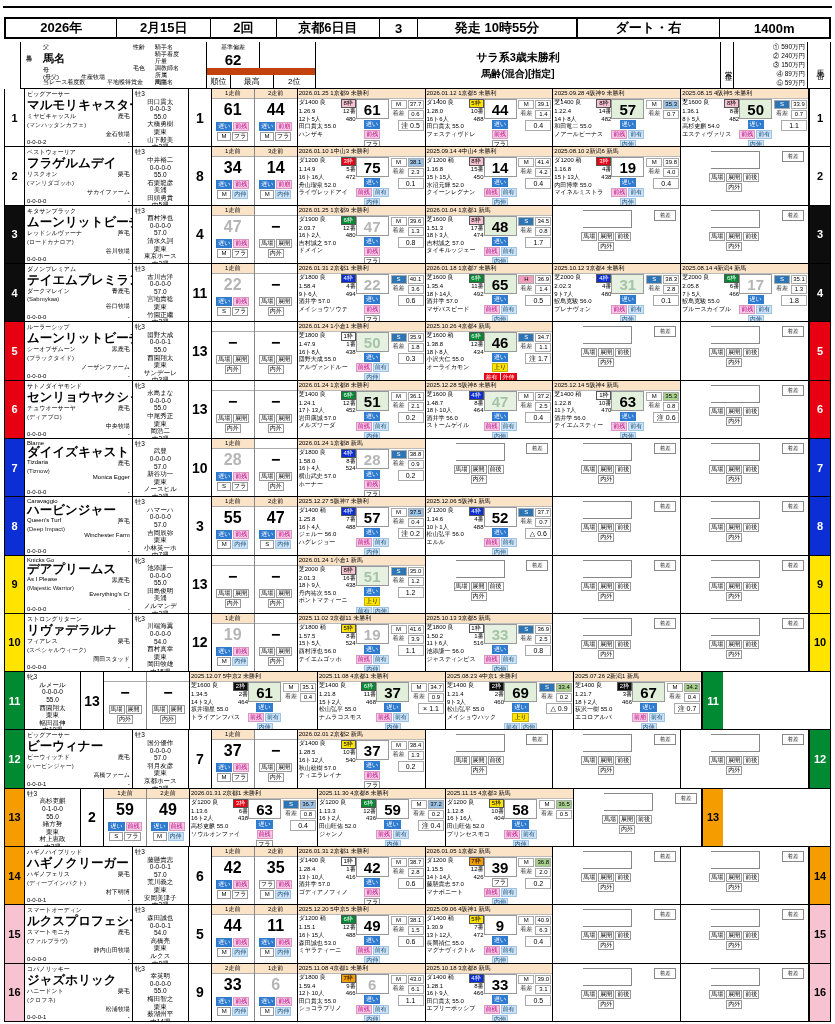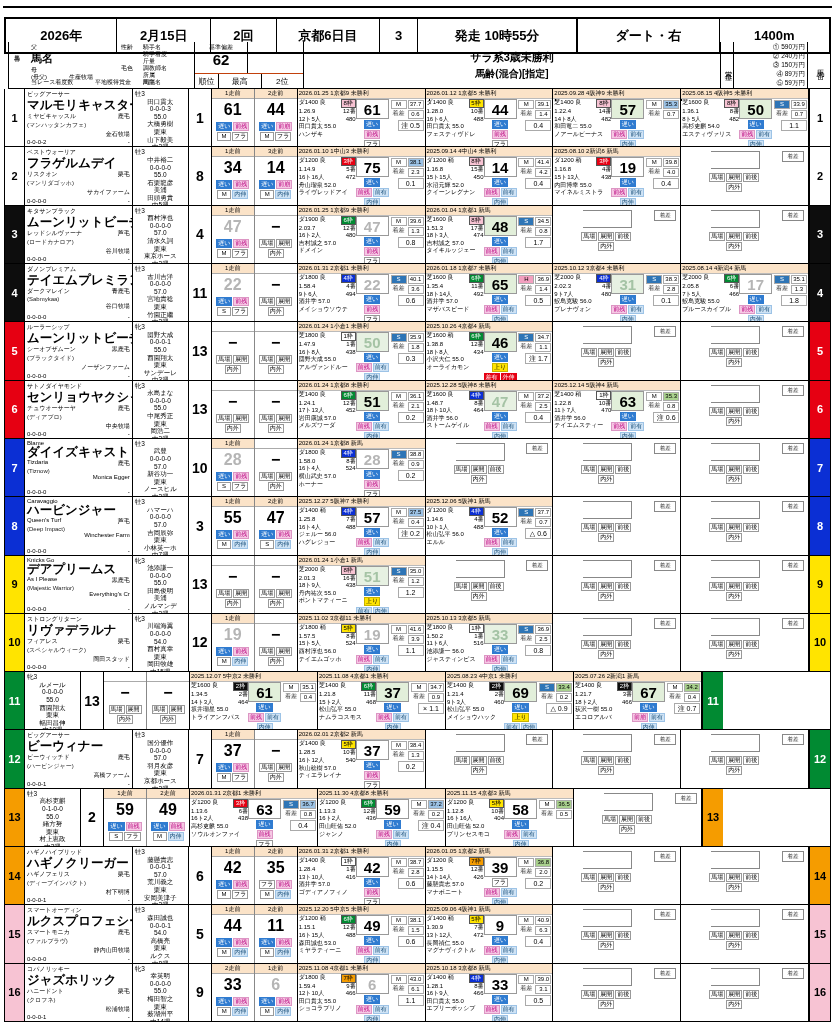--- a/index.html
+++ b/index.html
@@ -1,30 +1,30 @@
 <!DOCTYPE html>
 <html><head>
 <meta charset="utf-8">
 <style>
   html,body{margin:0;padding:0;background:#e8e8e8}
   .page{position:relative;width:835px;height:1024px;background:#fff;font-family:"Liberation Sans",sans-serif;color:#000;overflow:hidden}
   .topline{position:absolute;top:6px;left:3px;right:3px;border-top:2px solid #000}
-  .topbar{position:absolute;top:17px;left:4px;right:4px;height:37px;display:flex;border:2px solid #000;box-sizing:border-box;background:#fff}
+  .topbar{position:absolute;top:17px;left:4px;right:4px;height:22px;display:flex;border:2px solid #000;box-sizing:border-box;background:#fff}
   .tc{border-right:1px solid #000;display:flex;align-items:center;justify-content:center;font-weight:bold;font-size:13px;box-sizing:border-box;white-space:nowrap}
   .tc:last-child{border-right:none}
   
-  .hdr{position:absolute;top:42px;left:8px;right:4px;height:47px;border:1px solid #000;border-top:none;box-sizing:border-box;display:flex;font-size:6px}
+  .hdr{position:absolute;top:42px;left:20px;right:4px;height:47px;border:1px solid #000;border-top:none;box-sizing:border-box;display:flex;font-size:6px}
   .h-left{width:186px;border-right:1px solid #000;position:relative;box-sizing:border-box}
   .h-left .lab{position:absolute;white-space:nowrap}
   .h-mid{width:109px;border-right:1px solid #000;box-sizing:border-box;display:flex;flex-direction:column}
   .h-mid-top{flex:1;display:flex}
   .h-kijun{width:52px;border-right:1px solid #000;text-align:center}
   .h-kijun .kl{font-size:6px;padding-top:1px}
   .h-kijun .kv{font-size:15px;font-weight:bold;line-height:16px}
-  .h-mid-bot{height:14px;display:flex;border-top:1px solid #c2410c}
+  .h-mid-bot{height:14px;display:flex;border-top:7px solid #c2410c}
   .h-mid-bot div{border-right:1px solid #000;display:flex;align-items:center;justify-content:center;font-size:8px}
   .h-mid-bot div:last-child{border-right:none}
   .h-right{flex:1;display:flex;flex-direction:column;box-sizing:border-box}
   .h-rtop{flex:1;display:flex}
   .h-title{flex:1;display:flex;flex-direction:column;align-items:center;justify-content:center;gap:2px}
   .h-title .t1{font-size:11px;font-weight:bold}
   .h-title .t2{font-size:10px;font-weight:bold}
   .h-prize{width:86px;border-left:1px solid #000;display:flex}
   .h-prize .pz-lab{width:12px;border-right:1px solid #000;writing-mode:vertical-rl;text-align:center;font-size:8px;letter-spacing:2px;display:flex;align-items:center;justify-content:center}
   .h-prize .pz-list{flex:1;display:flex;flex-direction:column;justify-content:space-around;padding:1px 2px}

